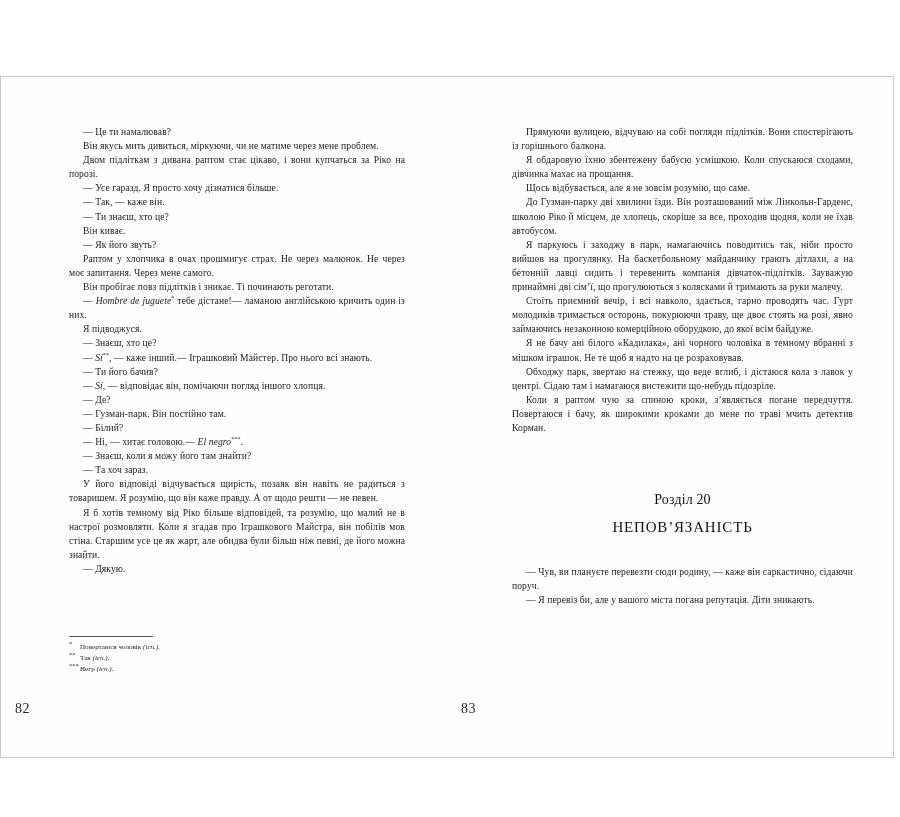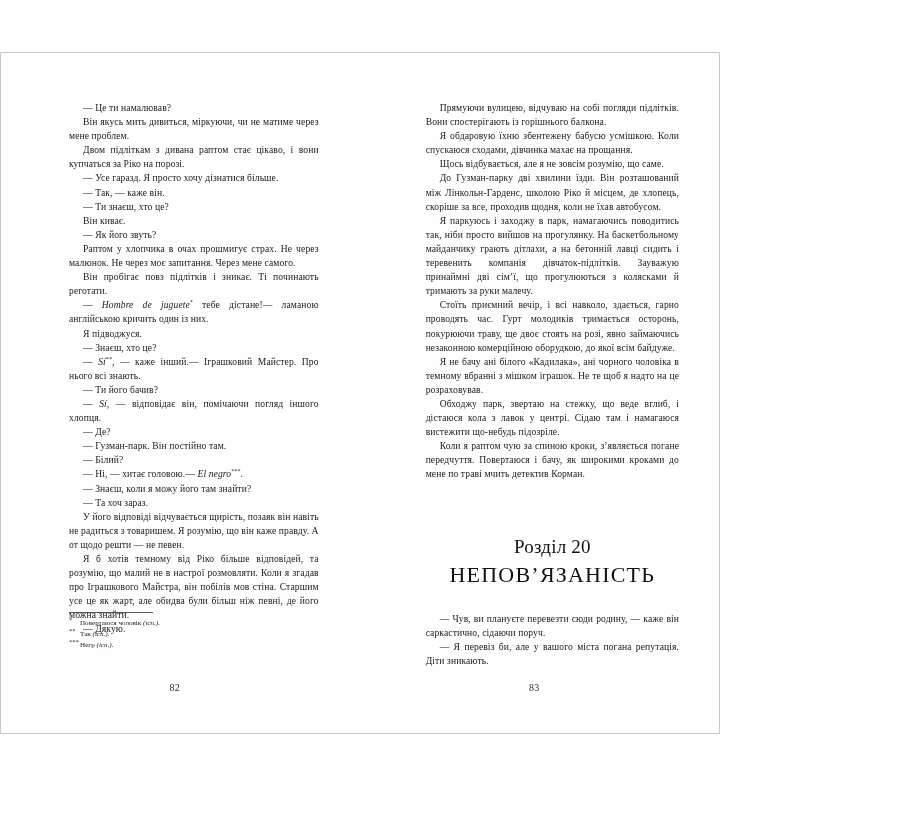--- a/index.html
+++ b/index.html
@@ -19,22 +19,22 @@
     width: 900px;
     height: 817px;
     background: #ffffff;
     overflow: hidden;
   }
 
   
   .spread {
     position: absolute;
     left: 0px;
-    top: 52px;
-    width: 720px;
+    top: 76px;
+    width: 894px;
     height: 682px;
     background: #fefefe;
     border: 1px solid #c9c9c9;
     box-sizing: border-box;
     display: flex;
   }
 
   .page {
     position: relative;
     box-sizing: border-box;
@@ -113,47 +113,46 @@
   p.footnote em {
     font-style: italic;
   }
 
   
   .folio {
     position: absolute;
     bottom: 40px;
     left: 0;
     right: 0;
-    text-align: center;
-    font-size: 10px;
+    font-size: 14px;
     color: #2a2a2a;
     letter-spacing: 0.04em;
     margin-left: 14px;
   }
 
   .page-left .folio { padding-right: 26px; }
   .page-right .folio { padding-right: 25px; }
 
   
   .chapter {
     margin-top: 56px;
     margin-bottom: 26px;
     text-align: center;
   }
 
   .chapter-number {
-    font-size: 19px;
+    font-size: 14px;
     line-height: 18px;
     color: #111;
     margin: 0 0 7px 0;
     letter-spacing: 0.01em;
   }
 
   .chapter-title {
-    font-size: 22px;
+    font-size: 15px;
     line-height: 23px;
     color: #111;
     margin: 0;
     letter-spacing: 0.055em;
   }
 </style>
 </head>
 <body>
 
 <div class="canvas">

